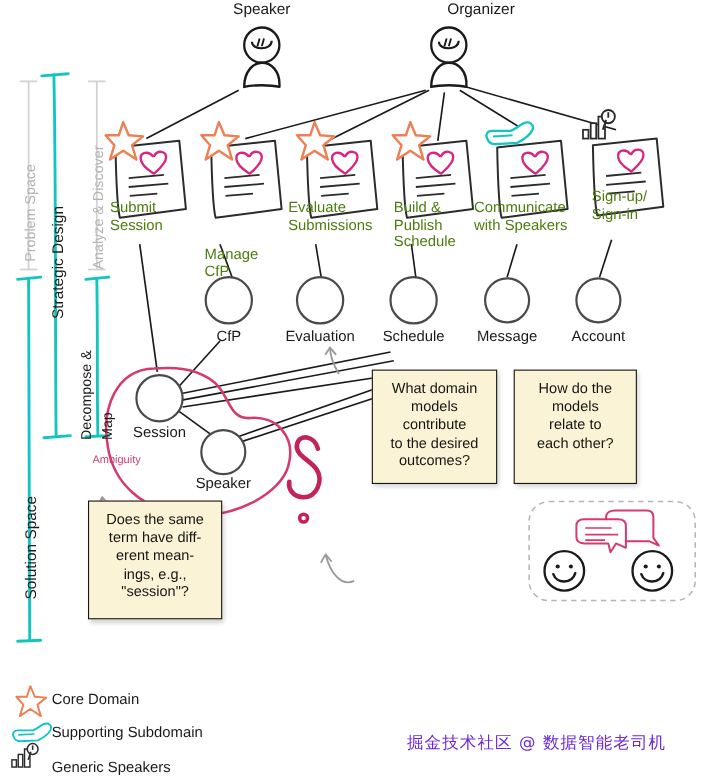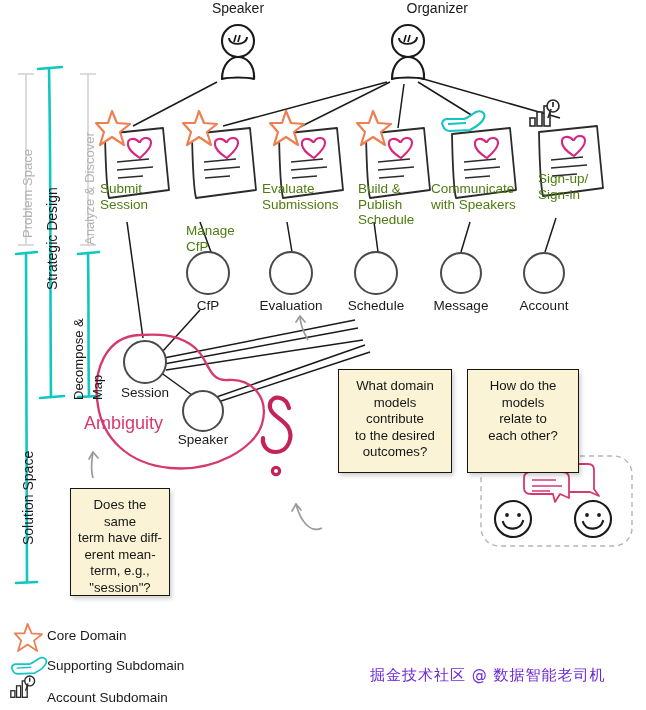--- a/index.html
+++ b/index.html
@@ -7,26 +7,26 @@
        font-family:"Liberation Sans","DejaVu Sans",sans-serif;color:#1a1a1a;}
   .canvas{position:absolute;inset:0;width:646px;height:710px;}
   svg.layer{position:absolute;left:0;top:0;width:646px;height:710px;overflow:visible;}
   .lbl{position:absolute;font-size:13.5px;line-height:15.5px;color:#4d7c0f;text-align:center;}
   .lbl.left{text-align:left;}
   .actor-name{position:absolute;font-size:14px;color:#1a1a1a;text-align:center;width:120px;}
   .circ-name{position:absolute;font-size:13.5px;color:#1a1a1a;text-align:center;width:110px;}
   .note{position:absolute;background:#fbf3d5;border:1.6px solid #151515;
         font-size:13.2px;line-height:16.5px;text-align:center;color:#151515;
         padding:8px 6px 7px 6px;box-sizing:border-box;
-        box-shadow:2px 3px 4px rgba(0,0,0,0.18);margin-top:33px;}
+        box-shadow:2px 3px 4px rgba(0,0,0,0.18);}
   .bracket-label{position:absolute;font-size:13px;white-space:nowrap;
         transform-origin:0 0;}
   .bracket-label.gray{color:#b3b3b3;}
   .bracket-label.dark{color:#1a1a1a;}
-  .amb{position:absolute;color:#d6396e;font-size:18px;}
+  .amb{position:absolute;color:#d6396e;font-size:10px;}
   .legend-text{position:absolute;font-size:13.5px;color:#1a1a1a;}
   .watermark{position:absolute;font-size:15px;color:#6d28d9;letter-spacing:1px;
         font-family:"DejaVu Sans",sans-serif;white-space:nowrap;}
 </style>
 </head>
 <body>
 
 <div class="canvas">
 
   <svg class="layer" viewBox="0 0 646 710">
@@ -280,28 +280,28 @@
     <div>outcomes?</div>
   </div>
 
   <div class="note" style="left:467px;top:336px;width:112px;height:104px;">
     <div>How do the</div>
     <div>models</div>
     <div>relate to</div>
     <div>each other?</div>
   </div>
 
-  <div class="note" style="left:70px;top:455px;width:100px;height:108px;">
+  <div class="note" style="left:80px;top:455px;width:122px;height:108px;">
     <div>Does the same</div>
     <div>term have diff-</div>
     <div>erent mean-</div>
-    <div>term, e.g.,</div>
+    <div>ings, e.g.,</div>
     <div>"session"?</div>
   </div>
 
 
   <div class="legend-text" style="left:47px;top:628px;">Core Domain</div>
   <div class="legend-text" style="left:47px;top:658px;">Supporting Subdomain</div>
-  <div class="legend-text" style="left:47px;top:690px;">Account Subdomain</div>
+  <div class="legend-text" style="left:47px;top:690px;">Generic Speakers</div>
 
   <div class="watermark" style="left:370px;top:666px;">掘金技术社区 @ 数据智能老司机</div>
 
 </div>
 
 </body></html>

